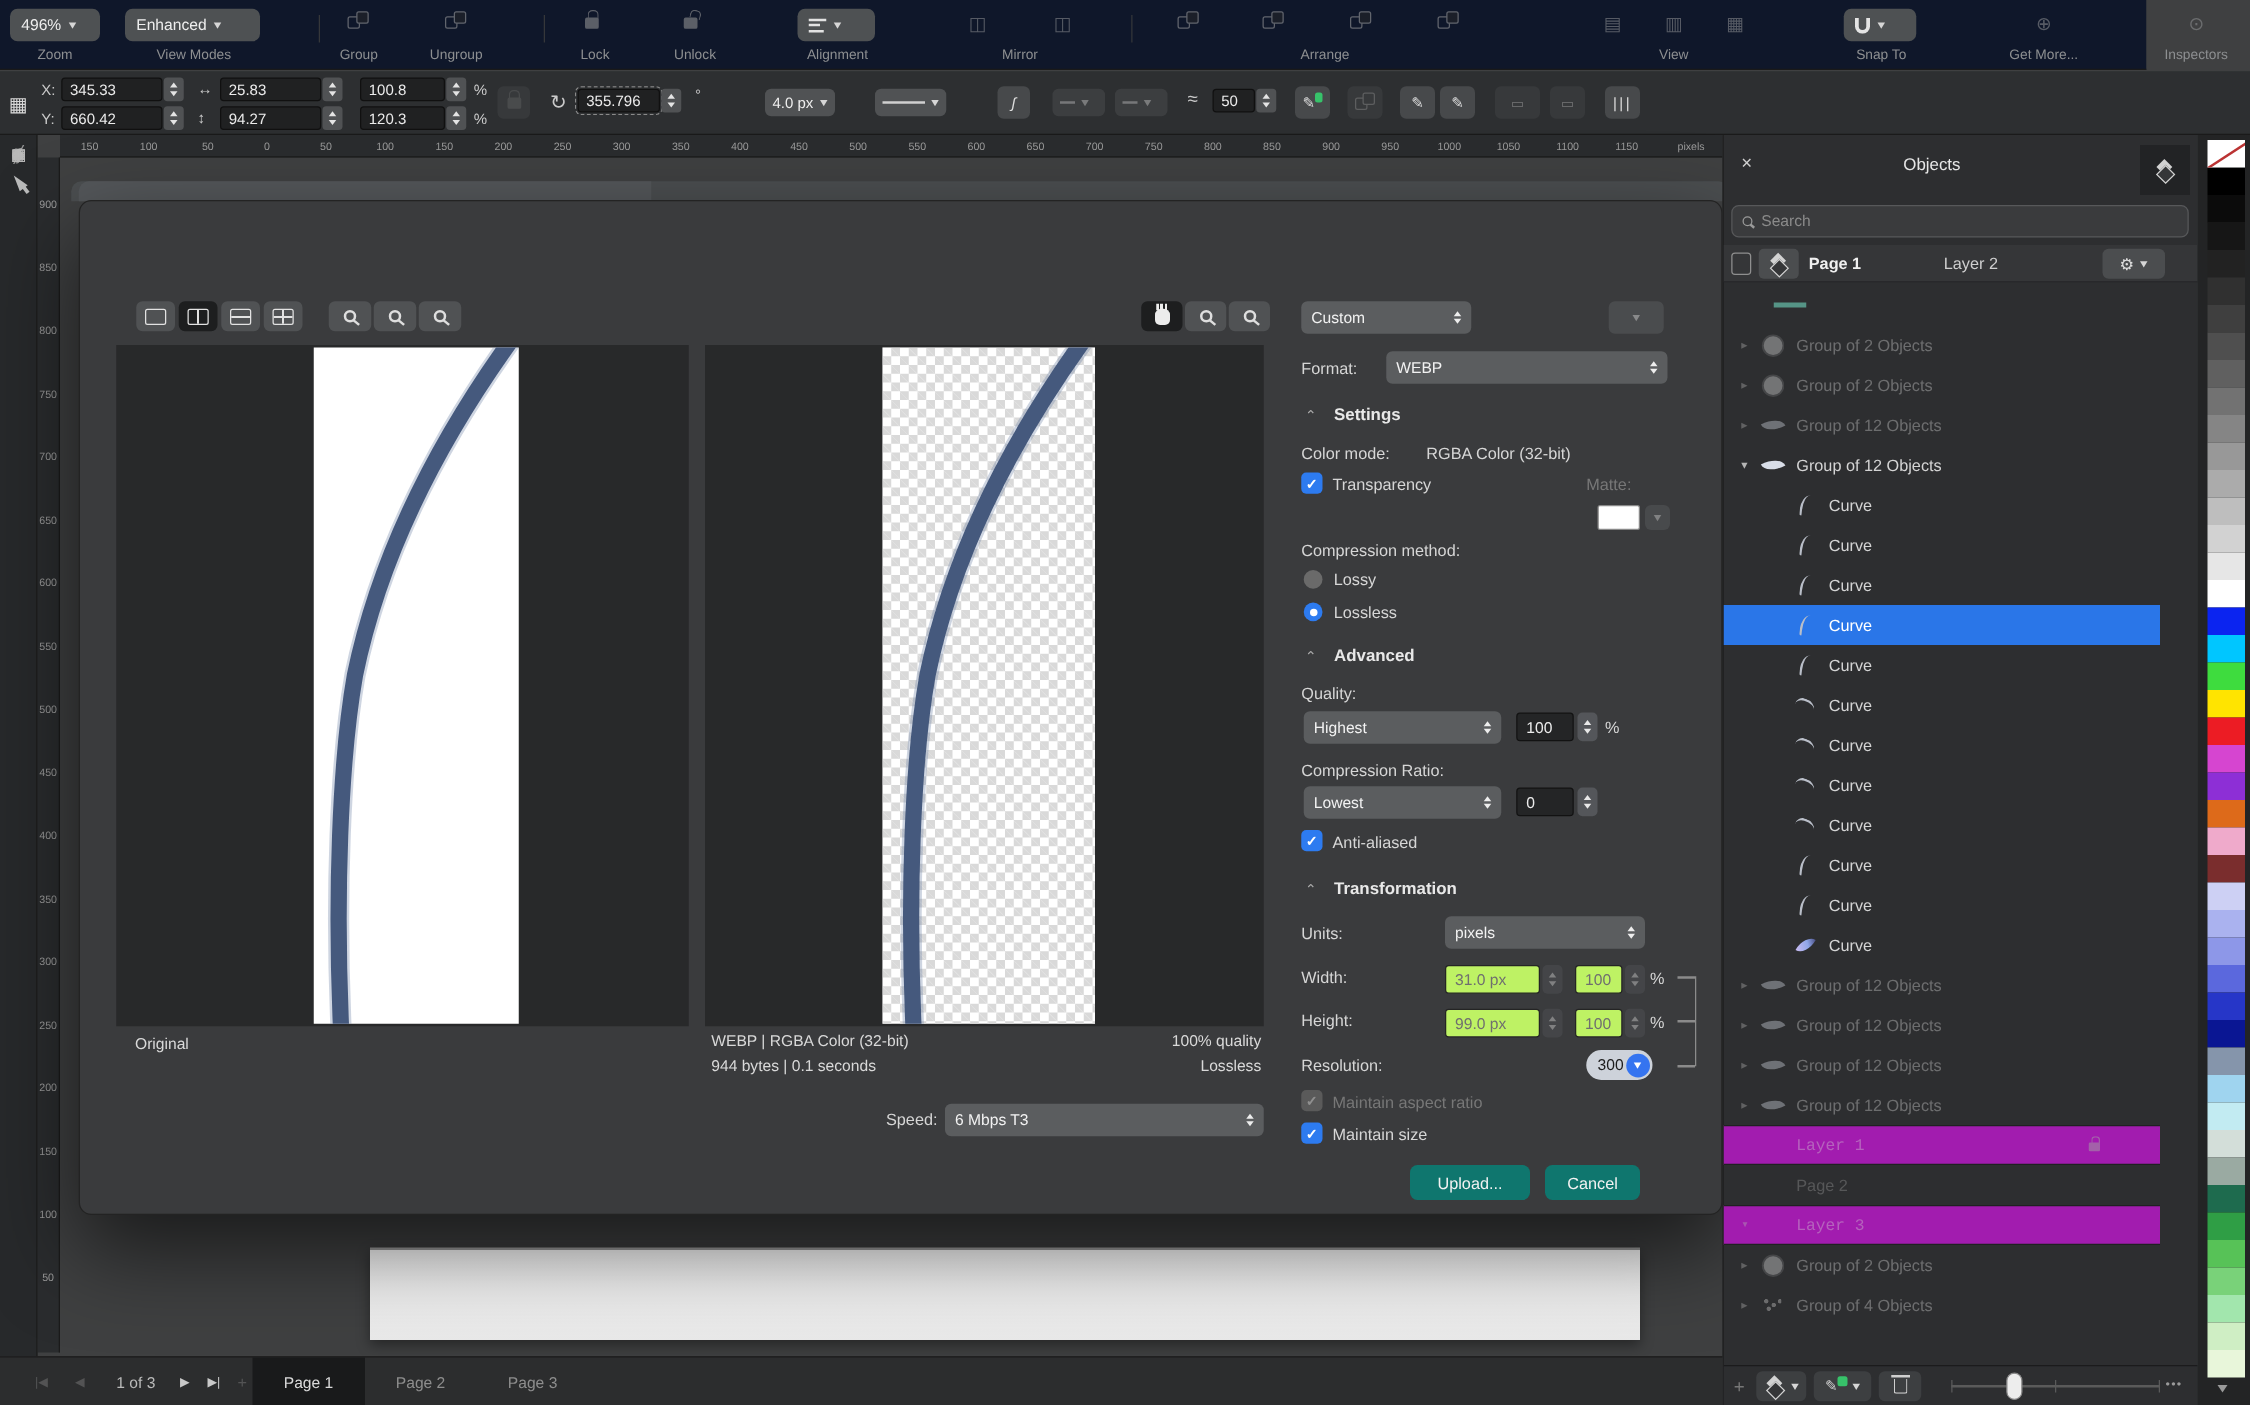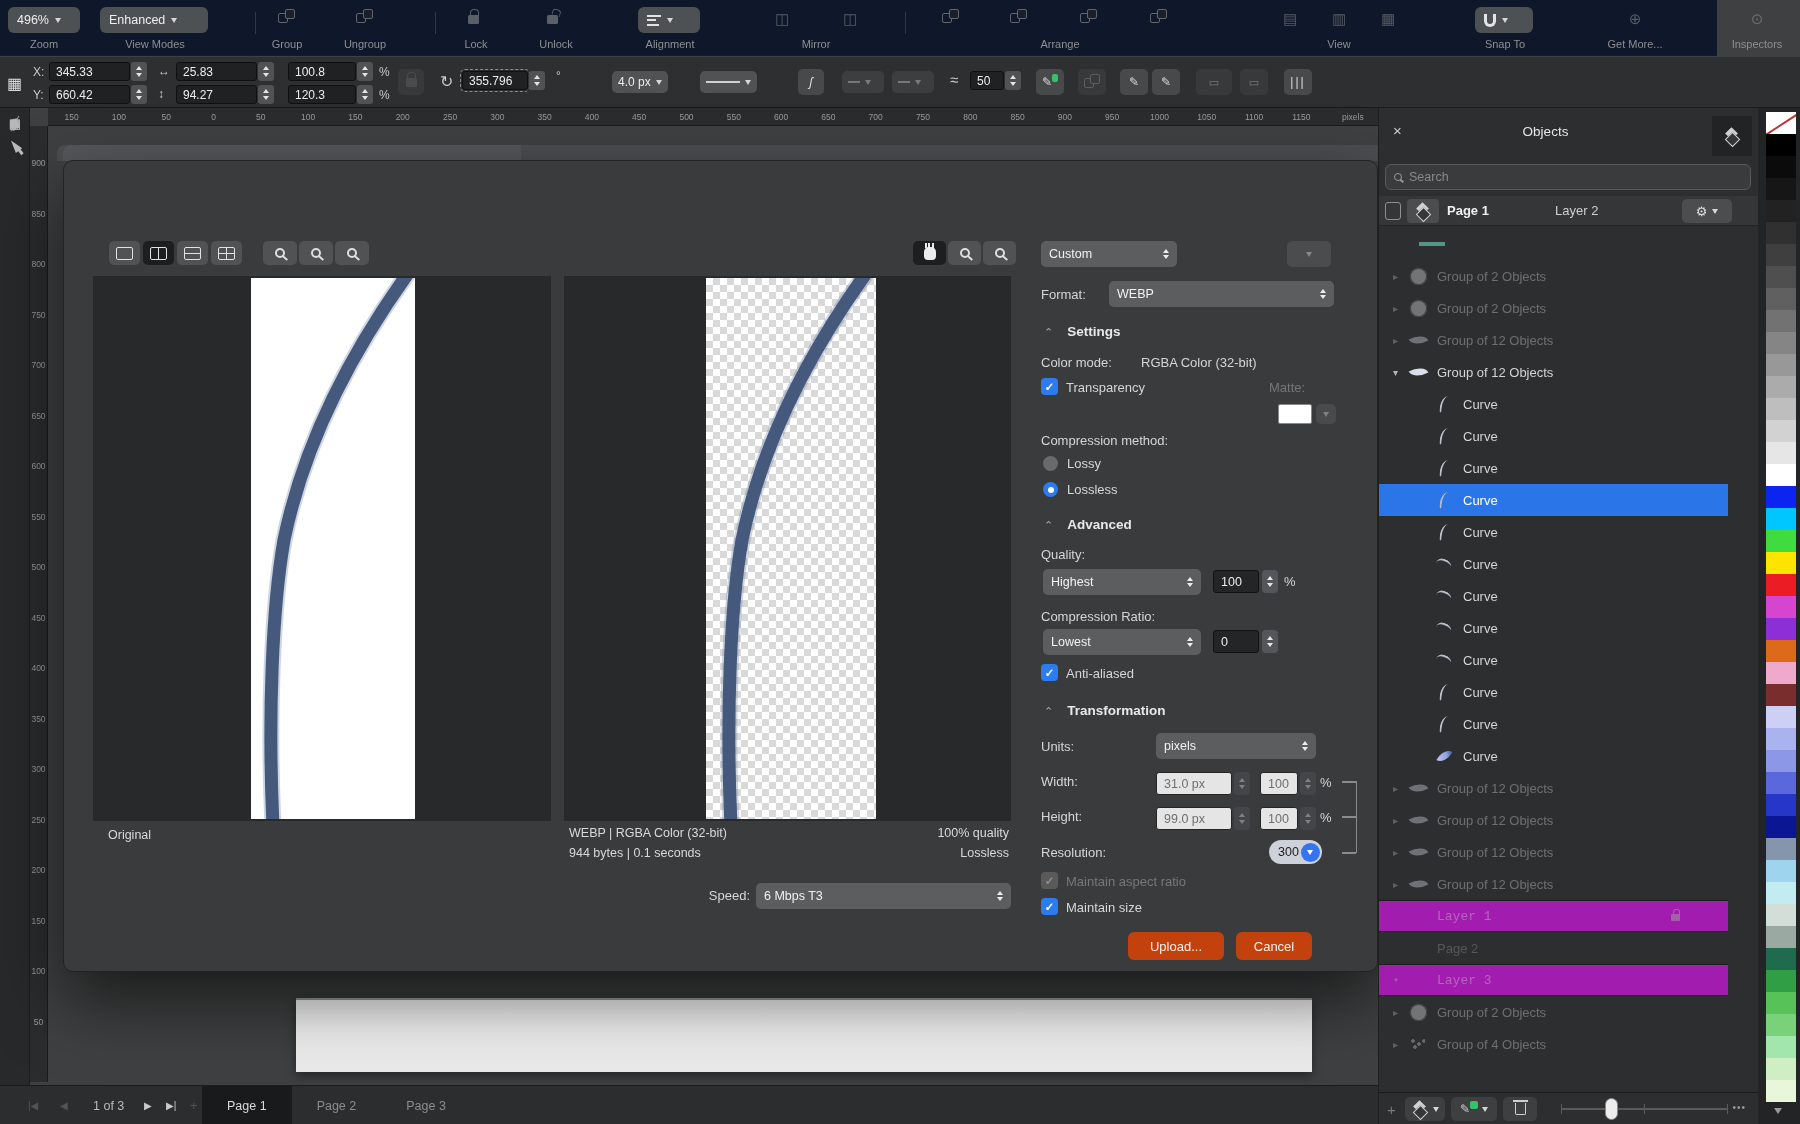--- a/index.html
+++ b/index.html
@@ -102,33 +102,33 @@
   .cb{position:absolute;width:17px;height:17px;border-radius:4px;background:#2d7bf0;display:flex;align-items:center;
       justify-content:center;}
   .cb::after{content:"✓";color:#fff;font-size:11.5px;font-weight:bold;}
   .cb.dimcb{background:#5a5a5a;}
   .cb.dimcb::after{color:#8f8f8f;}
   .radio{position:absolute;width:15px;height:15px;border-radius:50%;background:#6a6a6a;}
   .radio.on{background:#2d7bf0;}
   .radio.on::after{content:"";position:absolute;left:4.5px;top:4.5px;width:6px;height:6px;border-radius:50%;background:#fff;}
   .numfld{position:absolute;height:23px;background:#242526;border:1px solid #121212;border-radius:3px;color:#ececec;
           font-size:12.5px;display:flex;align-items:center;padding:0 7px;}
-  .numfld.dimf{color:#6f6f6f;background:#e5e5e5;border-color:#242424;}
+  .numfld.dimf{color:#6f6f6f;background:#bef264;border-color:#242424;}
   .stpill{position:absolute;width:16px;height:23px;background:#54565a;border-radius:4px;display:flex;flex-direction:column;
           align-items:center;justify-content:center;gap:2.5px;}
   .stpill::before{content:"";width:0;height:0;border:3px solid transparent;border-bottom:4px solid #e8e8e8;}
   .stpill::after{content:"";width:0;height:0;border:3px solid transparent;border-top:4px solid #e8e8e8;}
   .stpill.dimp{opacity:.4;}
   .rescombo{position:absolute;height:24px;background:#cdd2da;border-radius:12px;display:flex;align-items:center;
             color:#1c1c1c;font-size:12.5px;padding:0 2px 0 9px;gap:2px;}
   .rescombo .blue{width:19px;height:19px;border-radius:50%;background:#3574f0;display:flex;align-items:center;justify-content:center;}
   .rescombo .blue::after{content:"";width:0;height:0;border:3.5px solid transparent;border-top:5px solid #fff;margin-top:3px;}
   .bracketv{position:absolute;border-right:1.5px solid #8b8b8b;width:0;}
   .brackets{position:absolute;height:1.5px;background:#8b8b8b;}
-  .btn{position:absolute;height:28px;background:#c2410c;border-radius:6px;color:#f2f2f2;font-size:13px;
+  .btn{position:absolute;height:28px;background:#0f766e;border-radius:6px;color:#f2f2f2;font-size:13px;
        display:flex;align-items:center;justify-content:center;}
   .pinfo{position:absolute;font-size:12.5px;color:#d9d9d9;line-height:20px;}
   .matte-sw{position:absolute;width:34px;height:20px;background:#fff;border:1px solid #888;border-radius:2px;}
 
   
   .objpanel{left:1378px;top:108px;width:380px;height:1016px;background:#2d2e30;border-left:1px solid #1e1e1e;}
   .obj-head{position:absolute;left:0;top:4px;width:100%;height:44px;}
   .obj-title{position:absolute;left:0;right:46px;top:12px;text-align:center;font-size:13.5px;color:#e6e6e6;}
   .obj-close{position:absolute;left:14px;top:10px;font-size:15px;color:#cfcfcf;}
   .obj-corner{position:absolute;right:6px;top:4px;width:40px;height:40px;background:#222325;display:flex;align-items:center;justify-content:center;}

